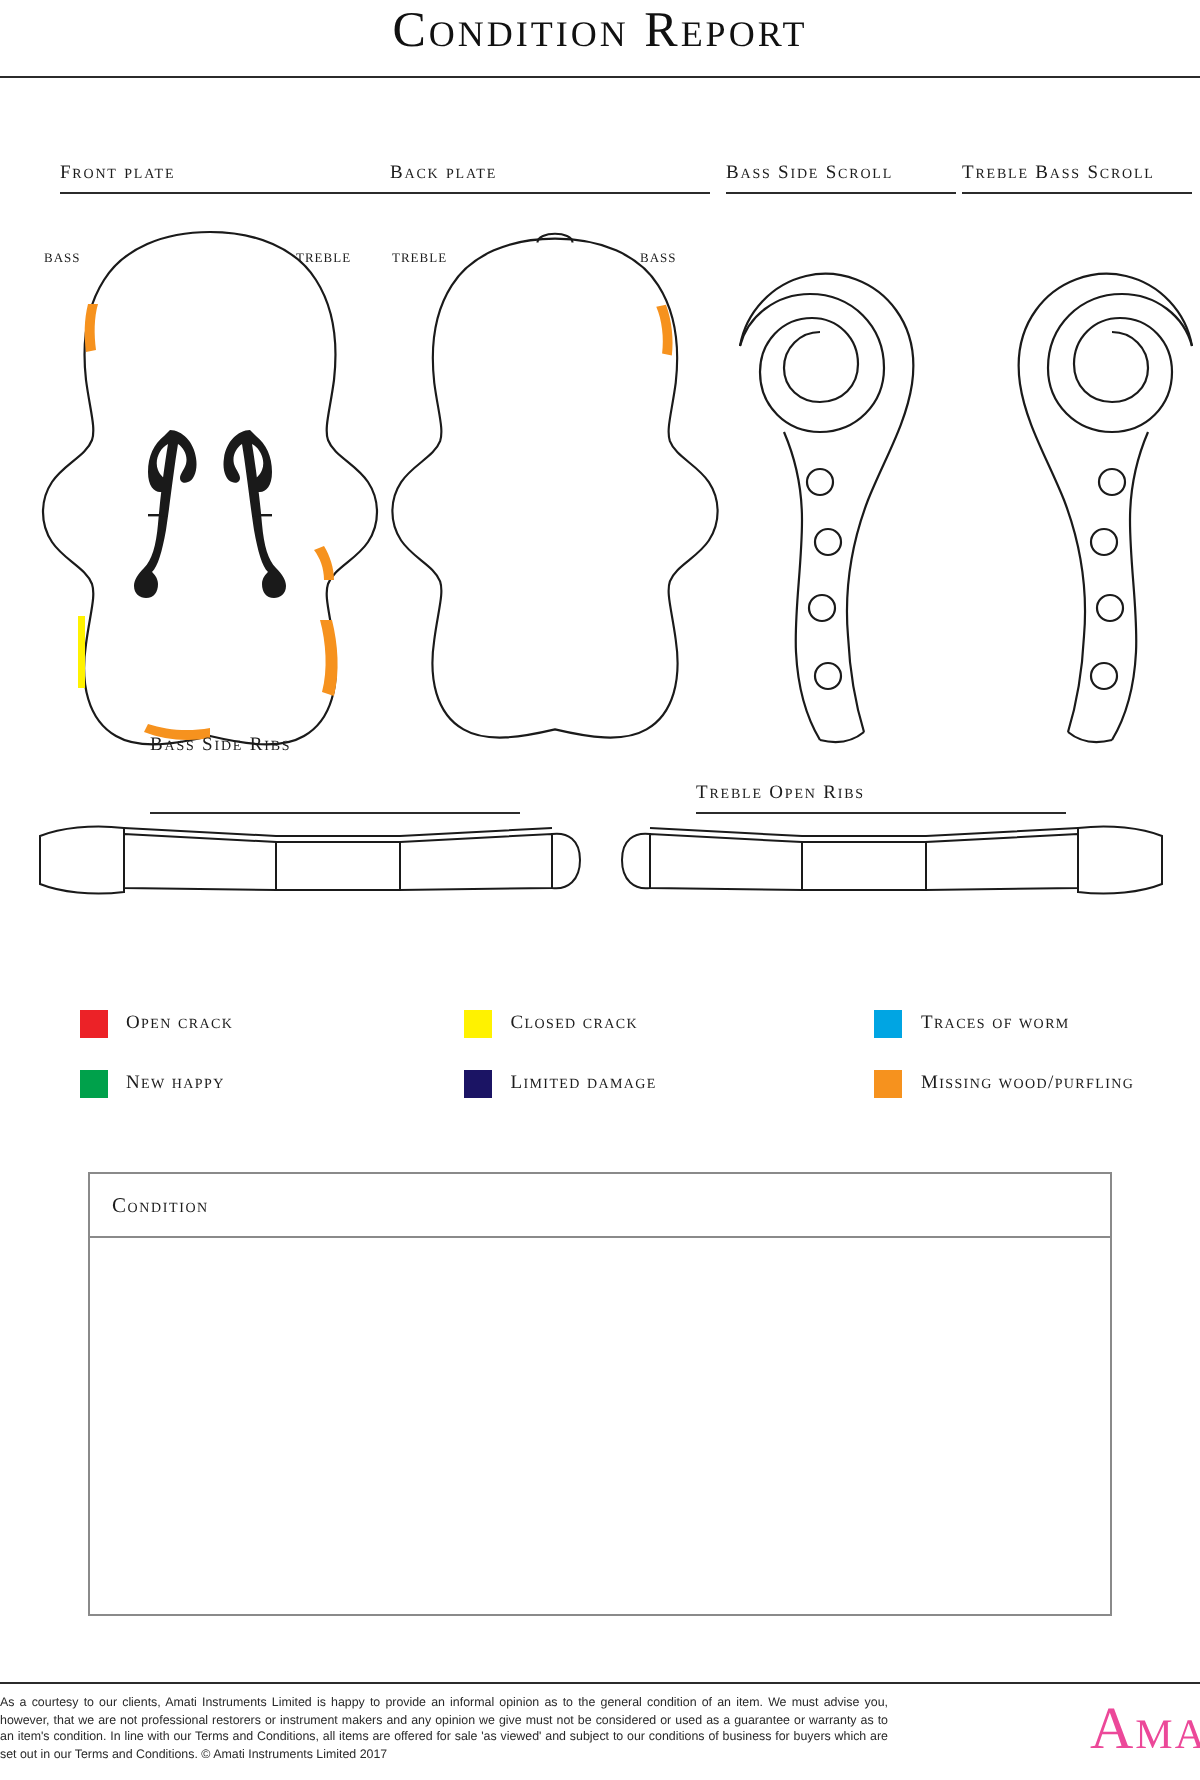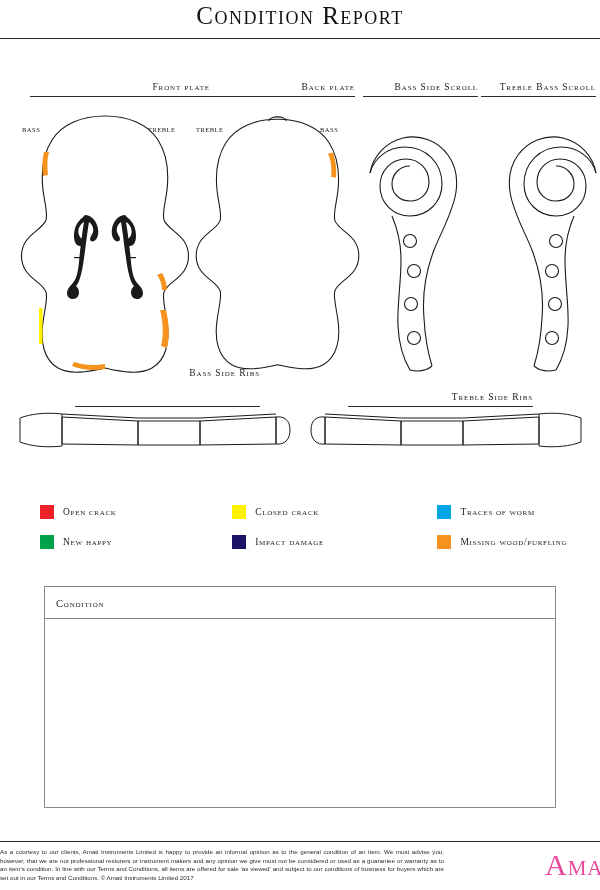--- a/index.html
+++ b/index.html
@@ -45,21 +45,21 @@
     background: #2b2b2b;
   }
 
   
   .caption {
     position: absolute;
     font-variant: small-caps;
     font-size: 9.5px;
     letter-spacing: 0.9px;
     color: #1c1c1c;
-    text-align: right;
+    text-align: left;
     white-space: nowrap;
   }
   .side-label {
     position: absolute;
     font-variant: small-caps;
     font-size: 6.5px;
     letter-spacing: 0.5px;
     color: #1c1c1c;
     white-space: nowrap;
   }
@@ -359,21 +359,21 @@
         <circle cx="46" cy="163" r="6.5" fill="none" stroke="#1a1a1a" stroke-width="1.1"></circle>
         <circle cx="43" cy="196" r="6.5" fill="none" stroke="#1a1a1a" stroke-width="1.1"></circle>
         <circle cx="46" cy="230" r="6.5" fill="none" stroke="#1a1a1a" stroke-width="1.1"></circle>
       </g>
     </svg>
   </div>
 
   <div class="caption" style="left:75px; top:368px; width:185px;">Bass Side Ribs</div>
   <div class="caption-rule" style="left:75px; top:406px; width:185px;"></div>
 
-  <div class="caption" style="left:348px; top:392px; width:185px;">Treble Side Ribs</div>
+  <div class="caption" style="left:348px; top:392px; width:185px;">Treble Open Ribs</div>
   <div class="caption-rule" style="left:348px; top:406px; width:185px;"></div>
 
   <div class="diagram" style="left:18px; top:408px;">
     <svg width="275" height="45" viewBox="0 0 275 45">
 
       <path d="M2 10 C 12 6, 28 4, 44 6 L 44 38 C 28 40, 12 38, 2 34 Z" fill="none" stroke="#1a1a1a" stroke-width="1"></path>
 
       <path d="M44 9 L 120 13 L 120 37 L 44 36 Z" fill="none" stroke="#1a1a1a" stroke-width="1"></path>
 
       <path d="M120 13 L 182 13 L 182 37 L 120 37 Z" fill="none" stroke="#1a1a1a" stroke-width="1"></path>
@@ -415,21 +415,21 @@
         <span class="legend-label">Traces of worm</span>
       </div>
     </div>
     <div class="legend-row">
       <div class="legend-item">
         <span class="swatch" style="background:#00a14b"></span>
         <span class="legend-label">New happy</span>
       </div>
       <div class="legend-item">
         <span class="swatch" style="background:#1b1464"></span>
-        <span class="legend-label">Impact damage</span>
+        <span class="legend-label">Limited damage</span>
       </div>
       <div class="legend-item last">
         <span class="swatch" style="background:#f6921e"></span>
         <span class="legend-label">Missing wood/purfling</span>
       </div>
     </div>
   </div>
 
   <div class="comments-box"></div>
   <div class="comments-title">Condition</div>

